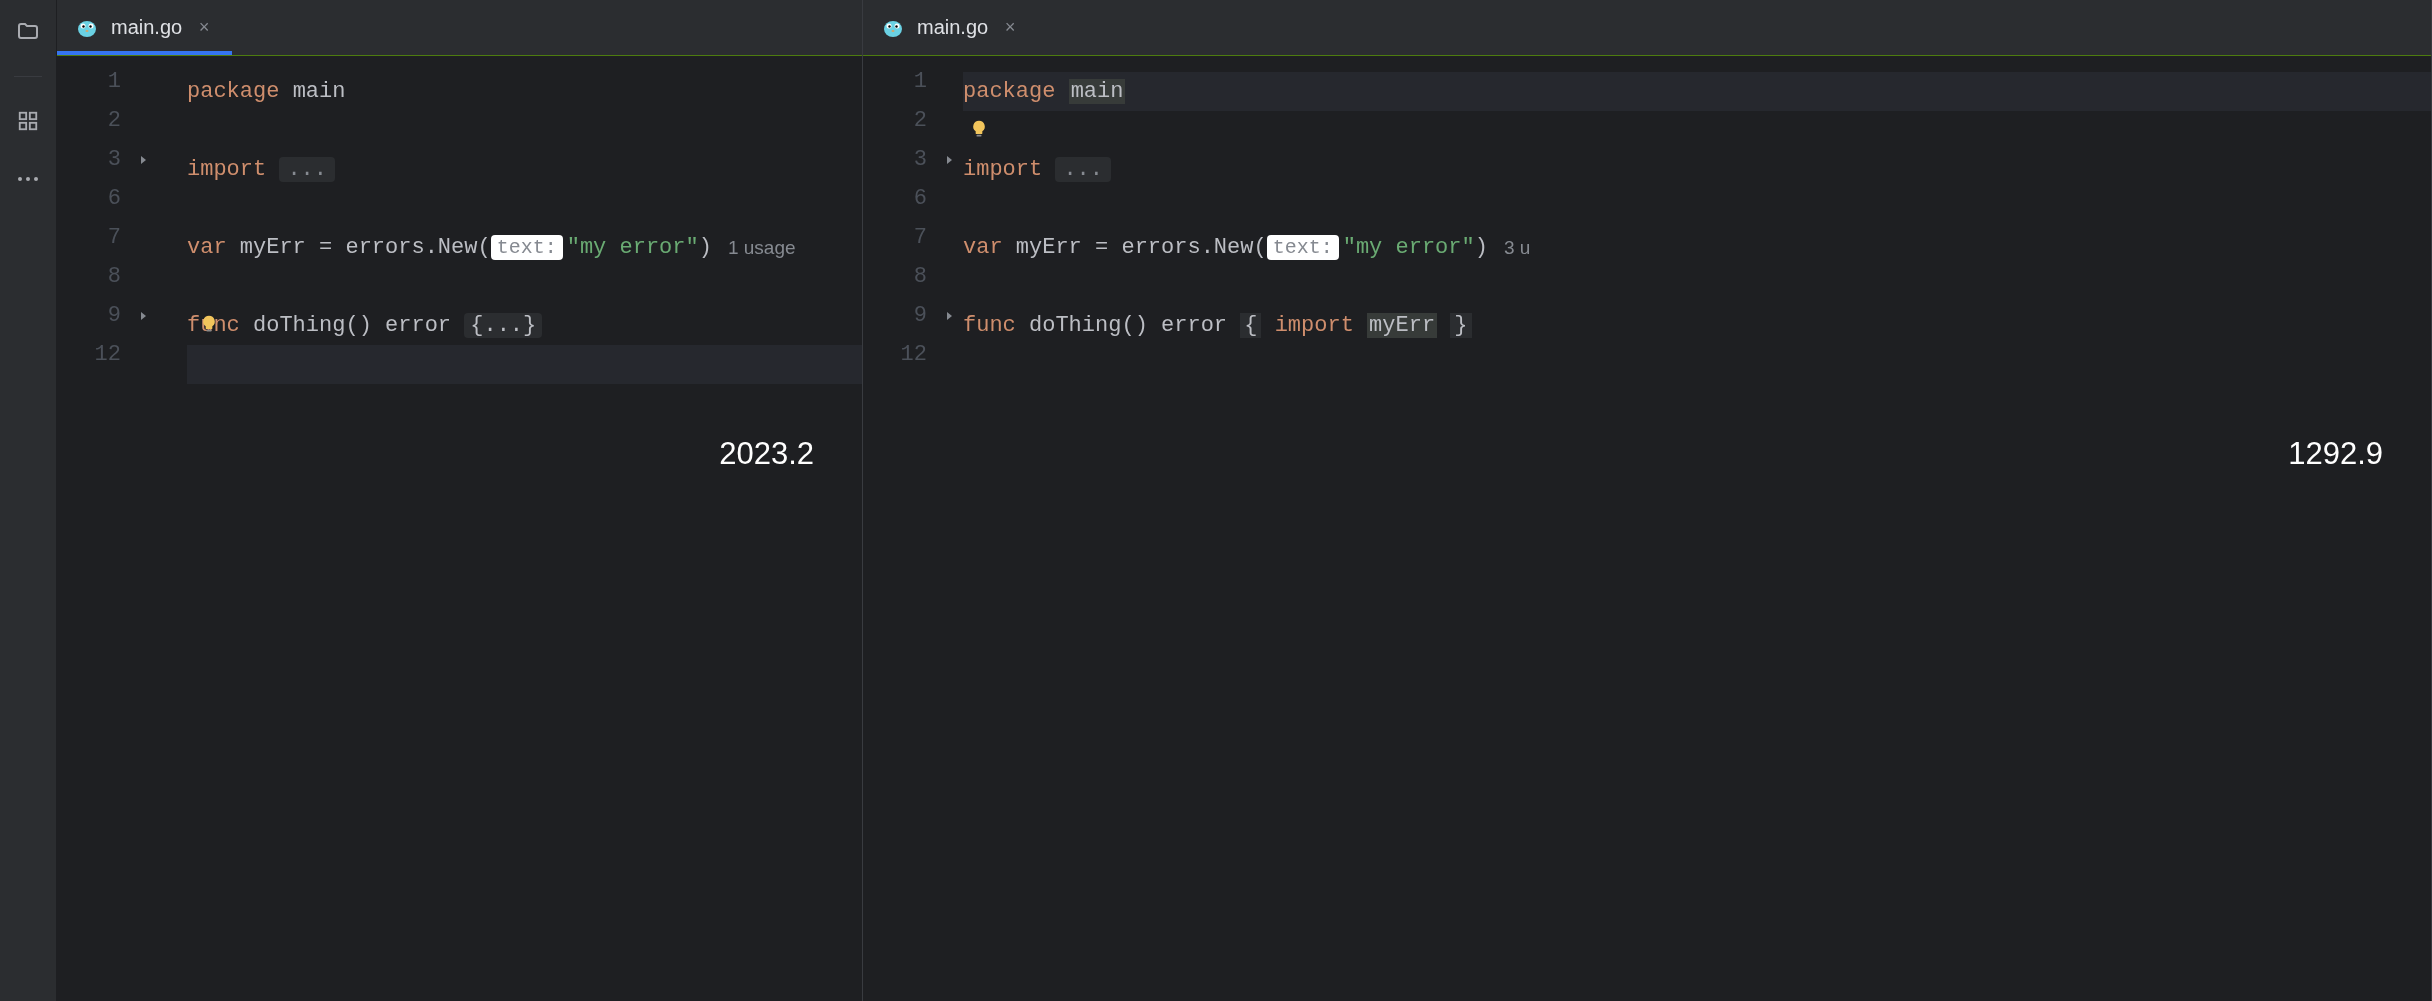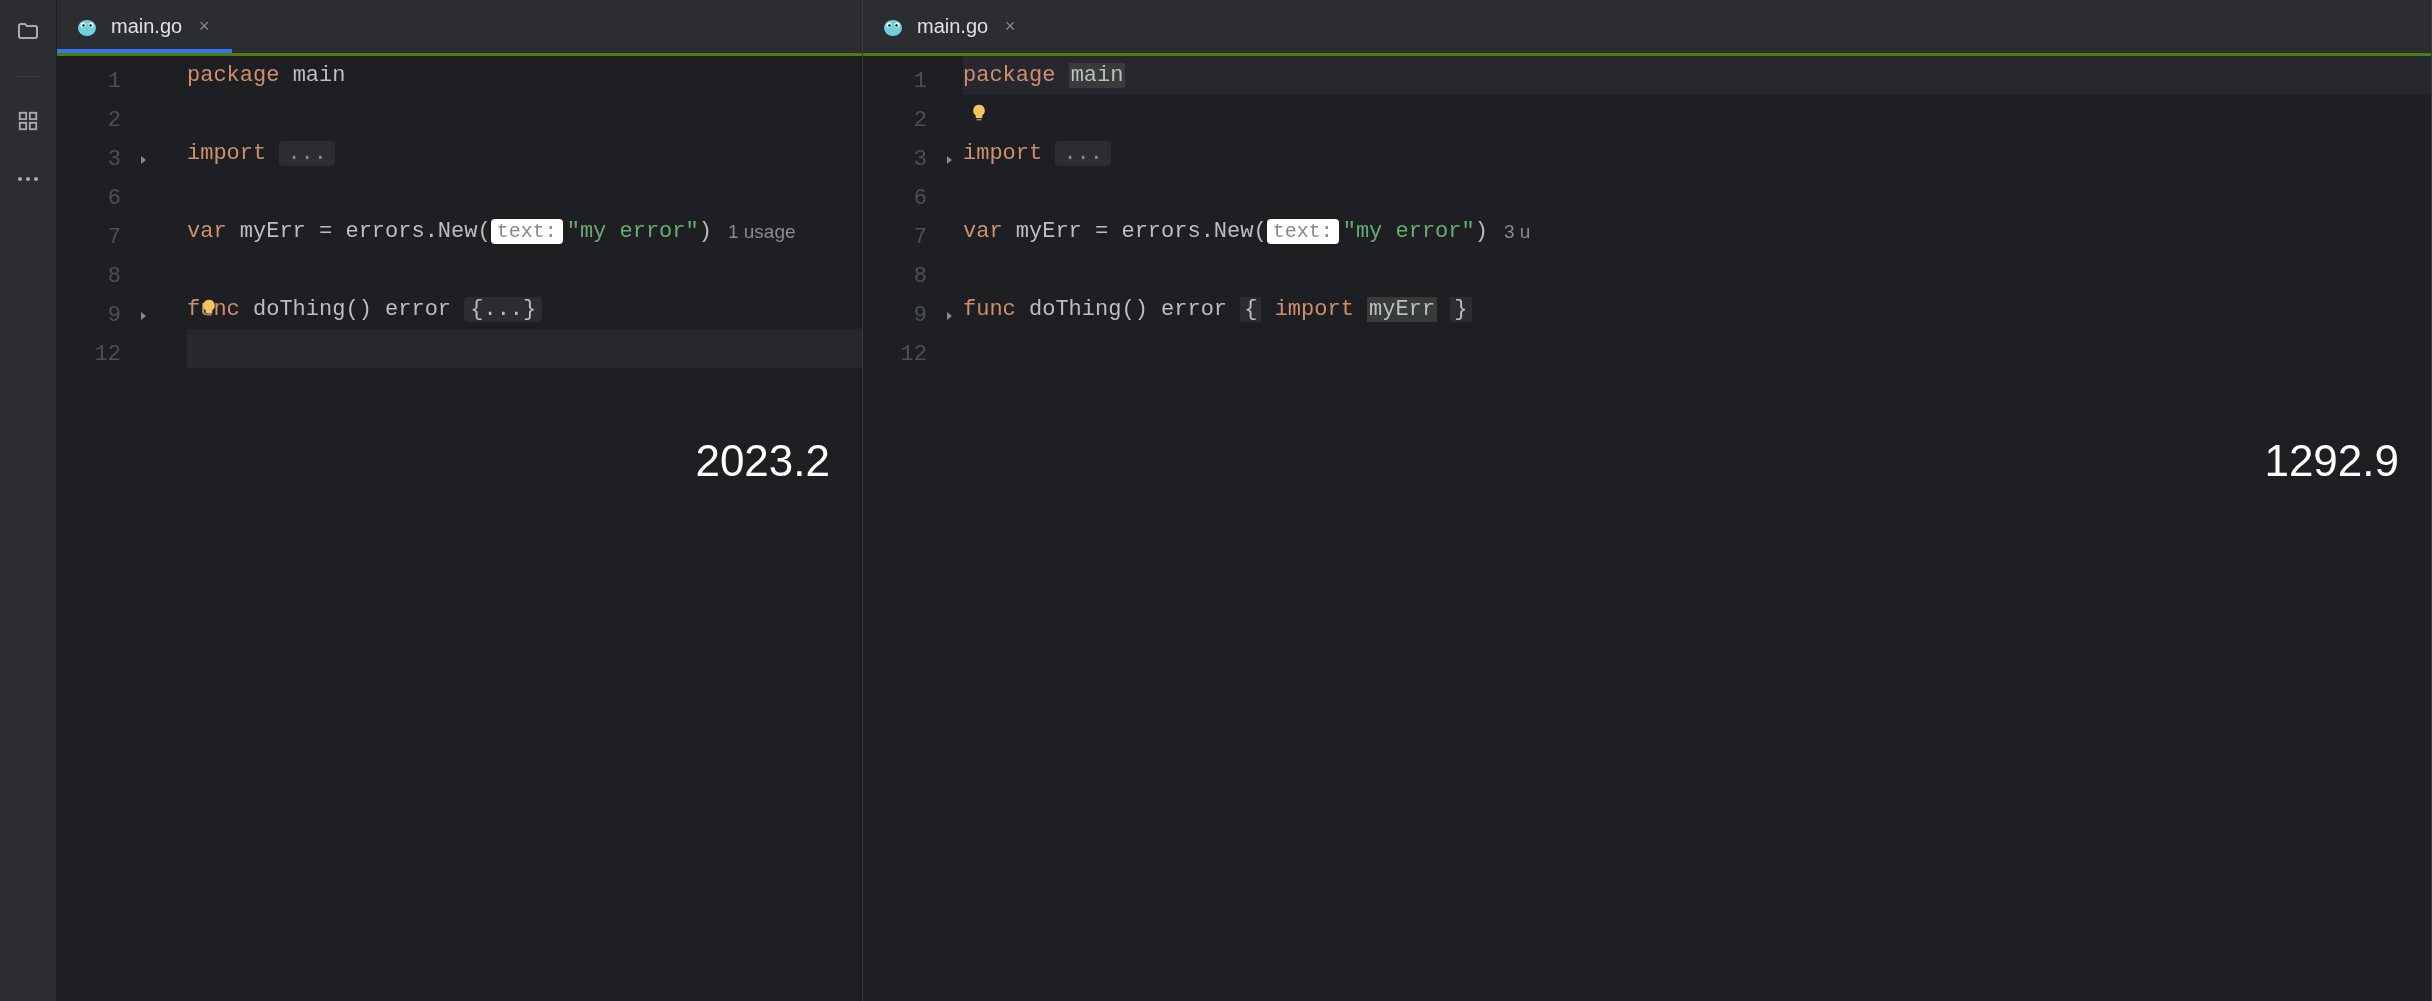--- a/index.html
+++ b/index.html
@@ -55,21 +55,21 @@
       width: 806px;
     }
     .pane.right {
       flex: 1;
     }
     .tab-bar {
       height: 56px;
       display: flex;
       align-items: center;
       background: #2b2d30;
-      border-bottom: 3px solid #4d7c0f;
+      border-bottom: 1px solid #4d7c0f;
     }
     .tab {
       display: flex;
       align-items: center;
       height: 100%;
       padding: 0 18px;
       gap: 12px;
       cursor: pointer;
       position: relative;
     }
@@ -134,21 +134,21 @@
       width: 22px;
       color: #868a91;
       font-size: 14px;
       display: flex;
       align-items: center;
       justify-content: center;
       cursor: pointer;
     }
     .code-content {
       flex: 1;
-      padding-top: 0;
+      padding-top: 16px;
       position: relative;
     }
     .code-row {
       height: 39px;
       display: flex;
       align-items: center;
       font-size: 22px;
       white-space: pre;
       position: relative;
     }
@@ -195,23 +195,23 @@
     .bulb-left {
       left: 12px;
       top: 8px;
     }
     .bulb-right {
       left: 6px;
       top: 8px;
     }
     .version-label {
       position: absolute;
-      right: 32px;
+      right: 48px;
       top: 380px;
-      font-size: 44px;
+      font-size: 31px;
       color: #ffffff;
       font-family: -apple-system, 'Segoe UI', sans-serif;
       font-weight: 400;
     }
     .hl-word {
       background: #373b39;
       padding: 0 2px;
     }
     .token-bg {
       background: #2b2d30;

